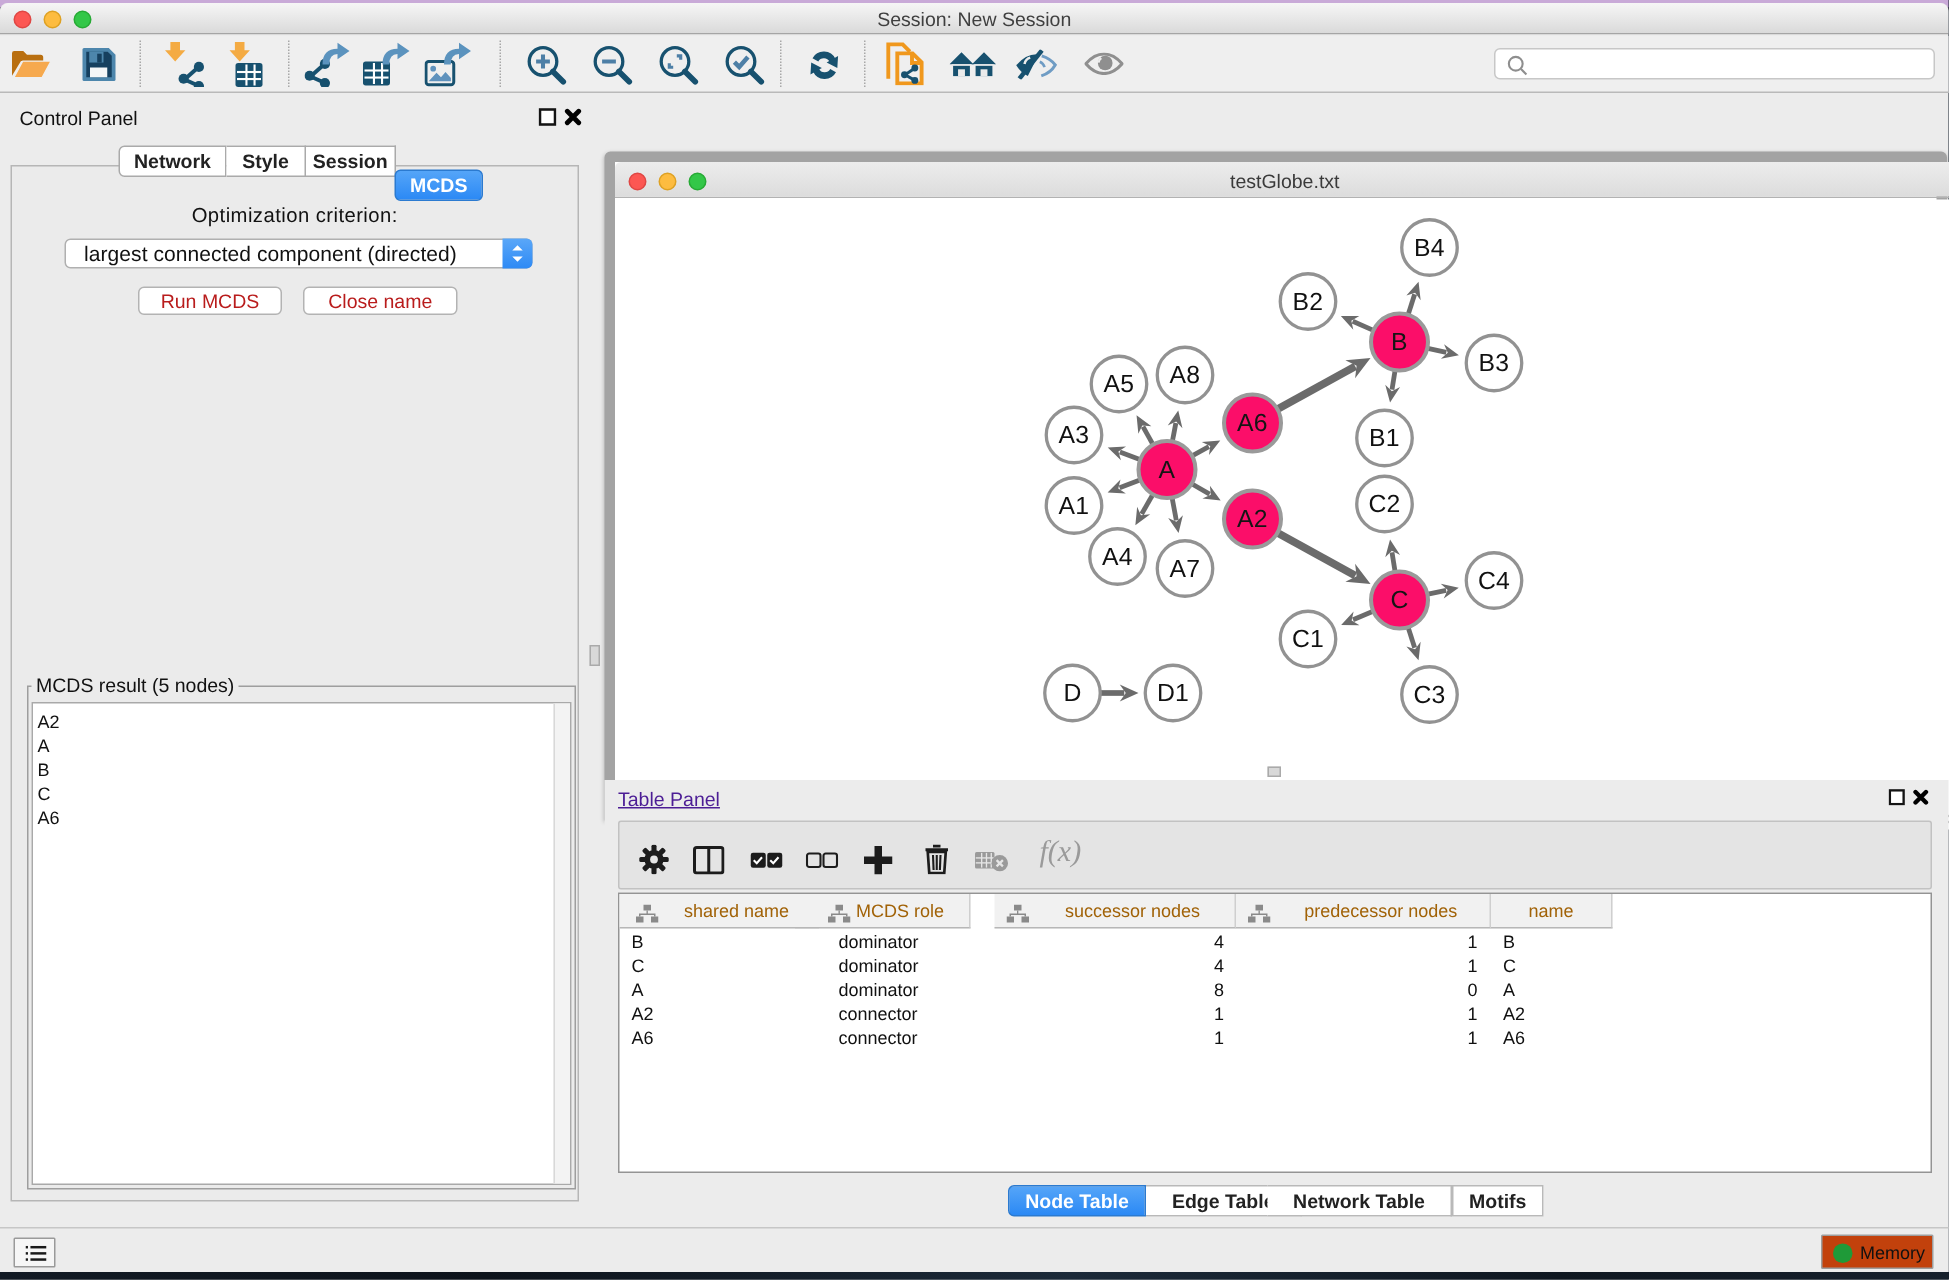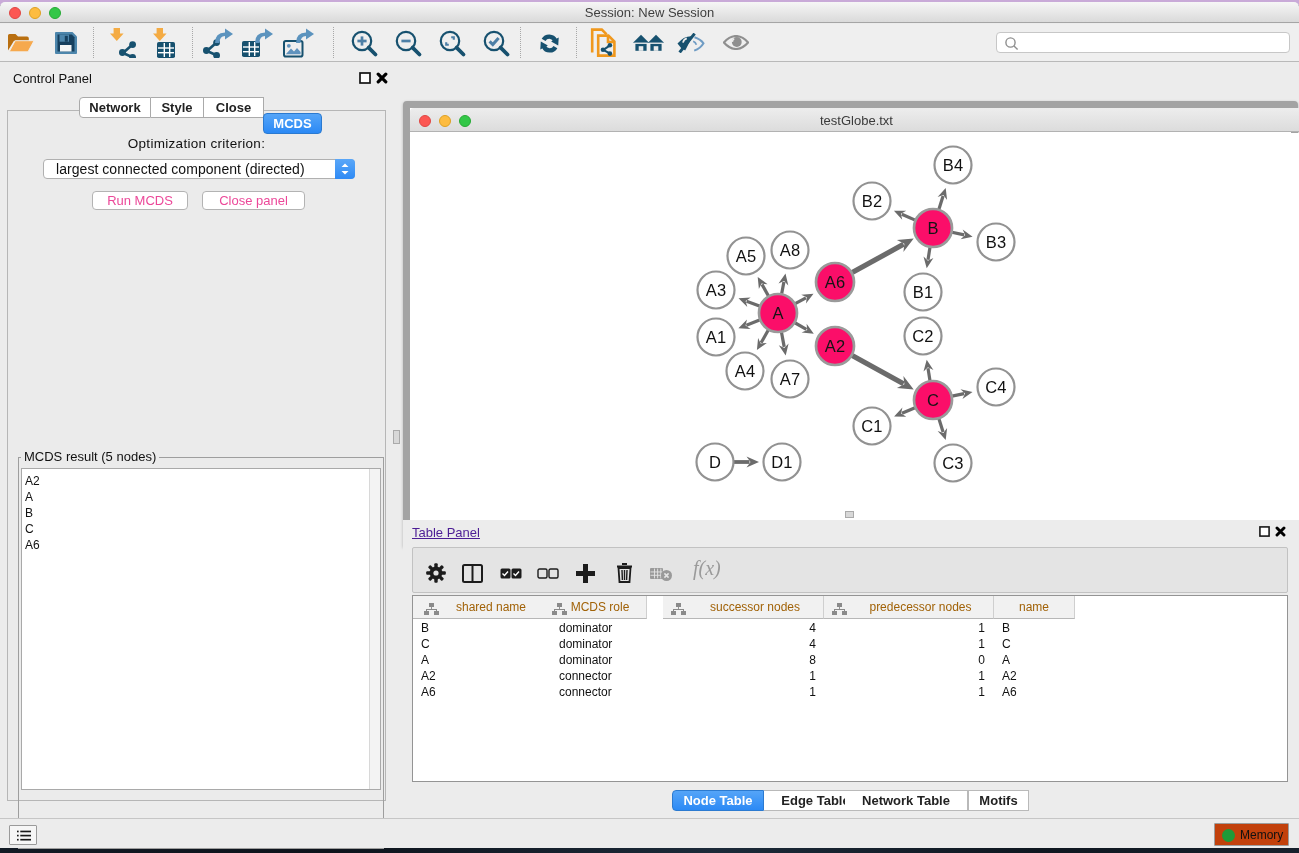--- a/index.html
+++ b/index.html
@@ -21,27 +21,27 @@
   background:#fff; border:1px solid #c7c7c7; border-radius:4px; }
 #cpanel { position:absolute; left:0; top:62px; width:394px; height:756px; background:#ececec; }
 #cp-title { position:absolute; left:13px; top:71px; font-size:13px; color:#111; }
 #cp-body { position:absolute; left:7px; top:110px; width:379px; height:691px;
   border:1px solid #b6b6b6; background:#ebebeb; }
 .tab { position:absolute; top:97px; height:21px; background:#fff; border:1px solid #aaa;
   font-size:13px; font-weight:bold; color:#222; text-align:center; line-height:20px; z-index:3; }
 .tabsel { background:linear-gradient(#55a5f8,#2b89f5); color:#fff; border:1px solid #2b7ad0;
   border-radius:4px;margin-top:16px; }
 .btn { position:absolute; height:19px; background:#fff; border:1px solid #b3b3b3;
-  border-radius:4px; font-size:13px; color:#ec4899; text-align:center; line-height:18px; }
+  border-radius:4px; font-size:13px; color:#b91c1c; text-align:center; line-height:18px; }
 #combo { position:absolute; left:43px; top:159px; width:312px; height:20px; background:#fff;
   border:1px solid #b0b0b0; border-radius:4px; font-size:14px; letter-spacing:0.05px; line-height:19px; color:#111;
   padding-left:12px; }
 #combo-btn { position:absolute; right:-1px; top:-1px; width:20px; height:20px;
   background:linear-gradient(#5aa7f8,#2e8af5); border-radius:0 4px 4px 0; }
-#fieldset { position:absolute; left:18px; top:457px; width:366px; height:392px;
+#fieldset { position:absolute; left:18px; top:457px; width:366px; height:336px;
   border:1px solid #9e9e9e; }
 #legend { position:absolute; left:2px; top:-9px; background:#ebebeb; padding:0 3px;
   font-size:13px; color:#111; white-space:nowrap; }
 #mlist { position:absolute; left:2px; top:10px; width:360px; height:322px; background:#fff;
   border:1px solid #a9a9a9; font-size:12px; color:#111; line-height:16px; padding:4px 0 0 3px; }
 #mscroll { position:absolute; right:0; top:0; width:11px; height:100%;
   background:#f3f3f3; border-left:1px solid #d8d8d8; }
 #netwin { position:absolute; left:403px; top:63px; width:895px; height:446px;
   background:#fff; border:7px solid #a3a3a3; border-radius:4px 4px 0 0;
   box-shadow:0 1px 3px rgba(0,0,0,0.25);margin-top:38px; }
@@ -232,33 +232,33 @@
 <div id="cp-title">Control Panel</div>
 <svg style="position:absolute;left:359px;top:72px" width="12" height="12" viewBox="0 0 12 12">
     <rect x="1" y="1" width="10" height="10" fill="#fff" stroke="#141414" stroke-width="1.7"></rect>
   </svg>
 <svg style="position:absolute;left:376px;top:72px" width="12" height="12" viewBox="0 0 12 12">
     <path d="M2.2 2.2 L9.8 9.8 M9.8 2.2 L2.2 9.8" stroke="#000" stroke-width="3.2" stroke-linecap="round"></path>
   </svg>
 <div id="cp-body"></div>
 <div style="position:absolute;left:7px;top:136px;width:379px;text-align:center;font-size:13.5px;letter-spacing:0.3px;color:#111">Optimization criterion:</div>
 <div class="btn" style="left:92px;top:191px;width:96px">Run MCDS</div>
-<div class="btn" style="left:202px;top:191px;width:103px">Close panel</div>
+<div class="btn" style="left:202px;top:191px;width:103px">Close name</div>
 <div id="combo">largest connected component (directed)
   <div id="combo-btn"><svg width="20" height="20" viewBox="0 0 20 20">
         <path d="M6.5 8 L10 4.5 L13.5 8 Z M6.5 12 L10 15.5 L13.5 12 Z" fill="#fff"></path>
       </svg></div>
 </div>
 <div id="fieldset">
   <div id="legend">MCDS result (5 nodes)</div>
   <div id="mlist">A2<br>A<br>B<br>C<br>A6<div id="mscroll"></div></div>
 </div>
 <div class="tab" style="left:79px;width:72px;border-radius:4px 0 0 4px">Network</div>
 <div class="tab" style="left:151px;width:53px;border-left:none">Style</div>
-<div class="tab" style="left:204px;width:60px;border-left:none">Close</div>
+<div class="tab" style="left:204px;width:60px;border-left:none">Session</div>
 <div class="tab tabsel" style="left:263px;width:59px">MCDS</div>
 
 <div id="netwin">
   <div id="nettitle">testGlobe.txt</div>
   <div class="light" style="left:9px;top:7px;background:#fc5753;border:0.5px solid #df4744"></div>
   <div class="light" style="left:29px;top:7px;background:#fdbc40;border:0.5px solid #dea123"></div>
   <div class="light" style="left:49px;top:7px;background:#33c748;border:0.5px solid #27aa35"></div>
   <div id="netcanvas">
     <svg width="893" height="420" viewBox="0 0 893 420" font-family="Liberation Sans, sans-serif">
 <line x1="359.7" y1="165.2" x2="352.0" y2="151.4" stroke="#6b6b6b" stroke-width="3.2"></line>

